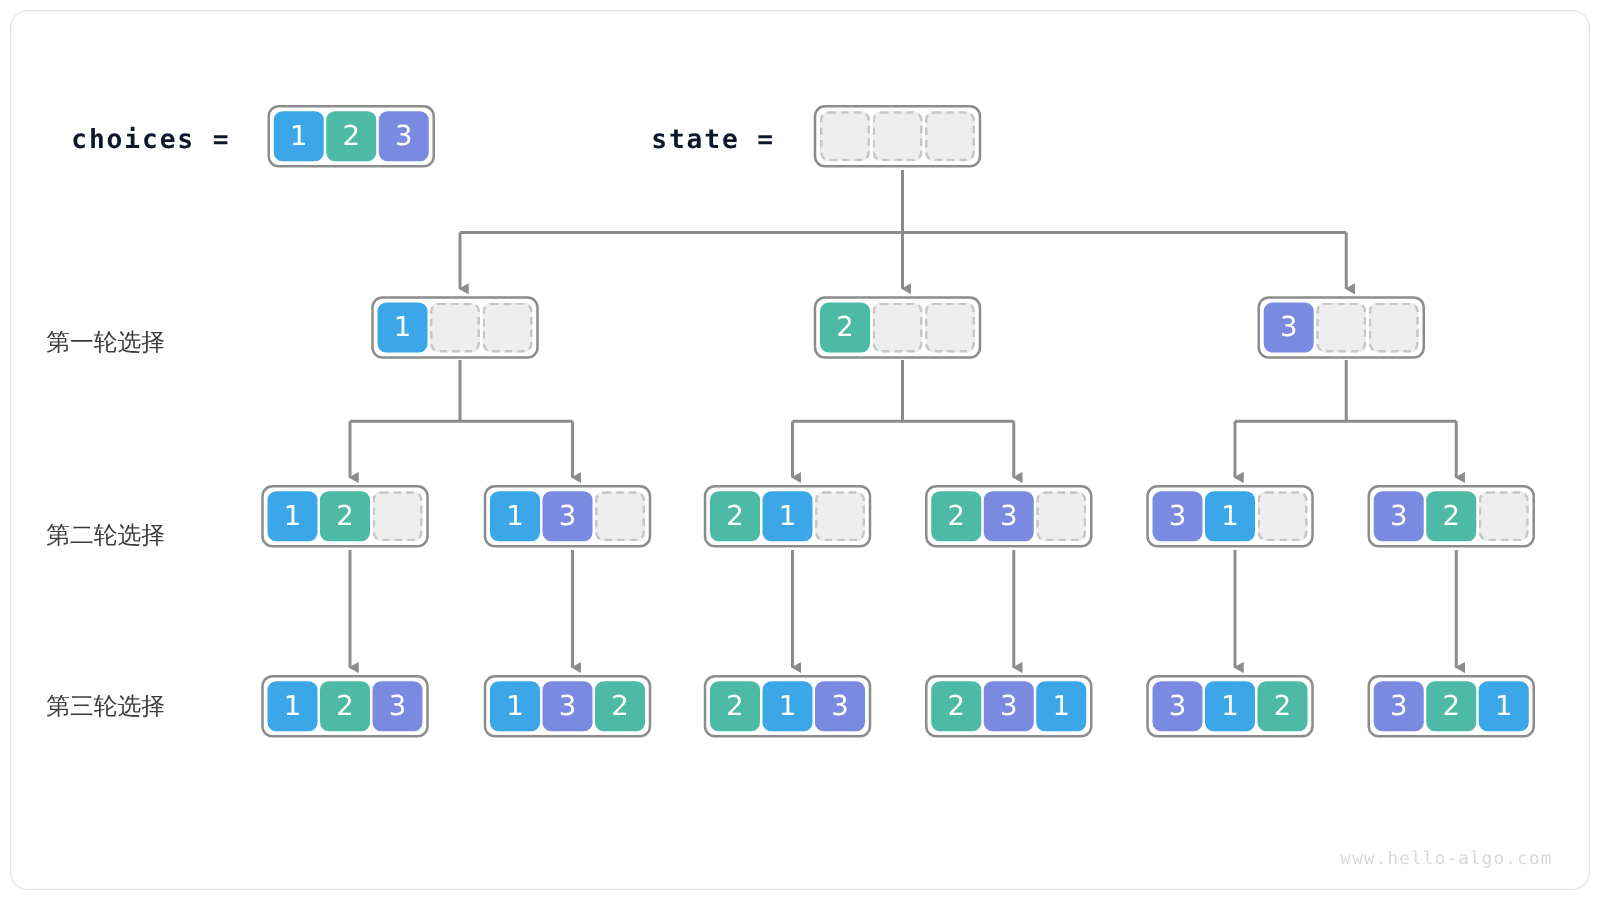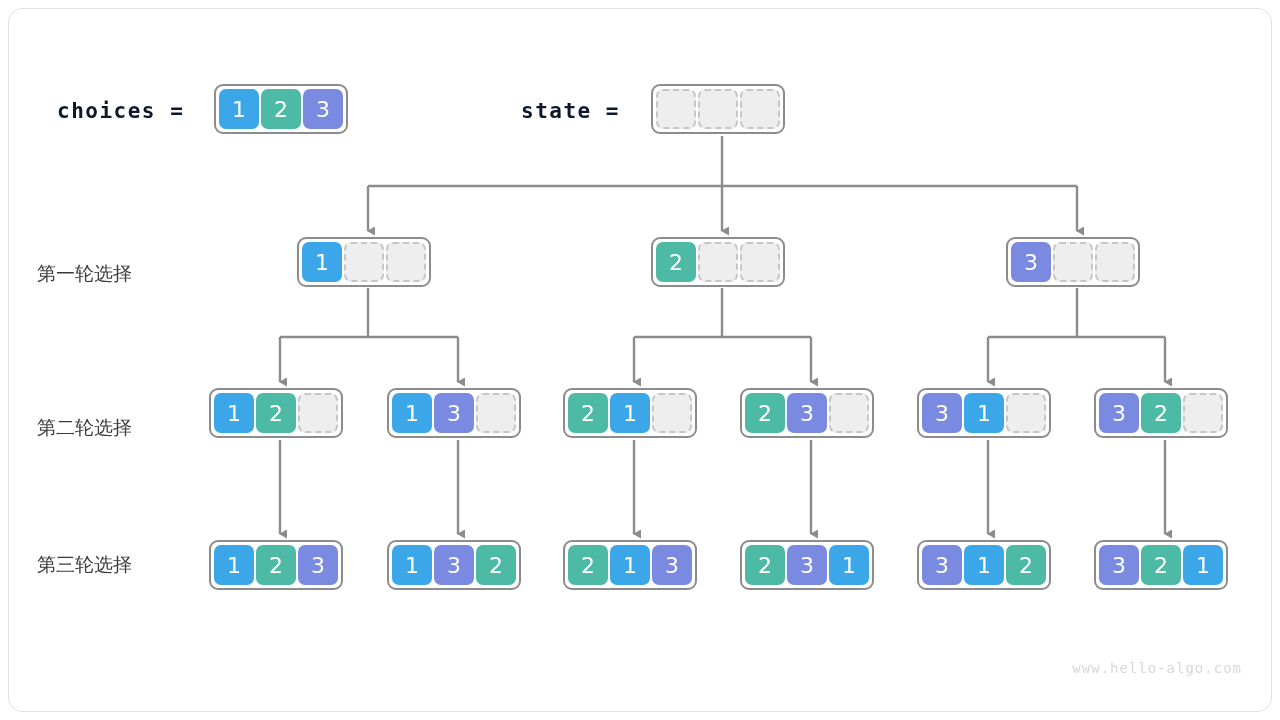--- a/index.html
+++ b/index.html
@@ -89,21 +89,21 @@
   .cell.c3 { background: #7a8ae0; }
   .cell.empty {
     background: #eeeeee;
     border: 2px dashed #c6c6c6;
     color: transparent;
   }
 
   .watermark {
     position: absolute;
     right: 38px;
-    bottom: 44px;
+    bottom: 25px;
     font-family: "DejaVu Sans Mono", "Liberation Mono", monospace;
     font-size: 14px;
     color: #d8d8d8;
     letter-spacing: 1px;
   }
 </style>
 </head>
 <body>
 
 <div id="canvas">

